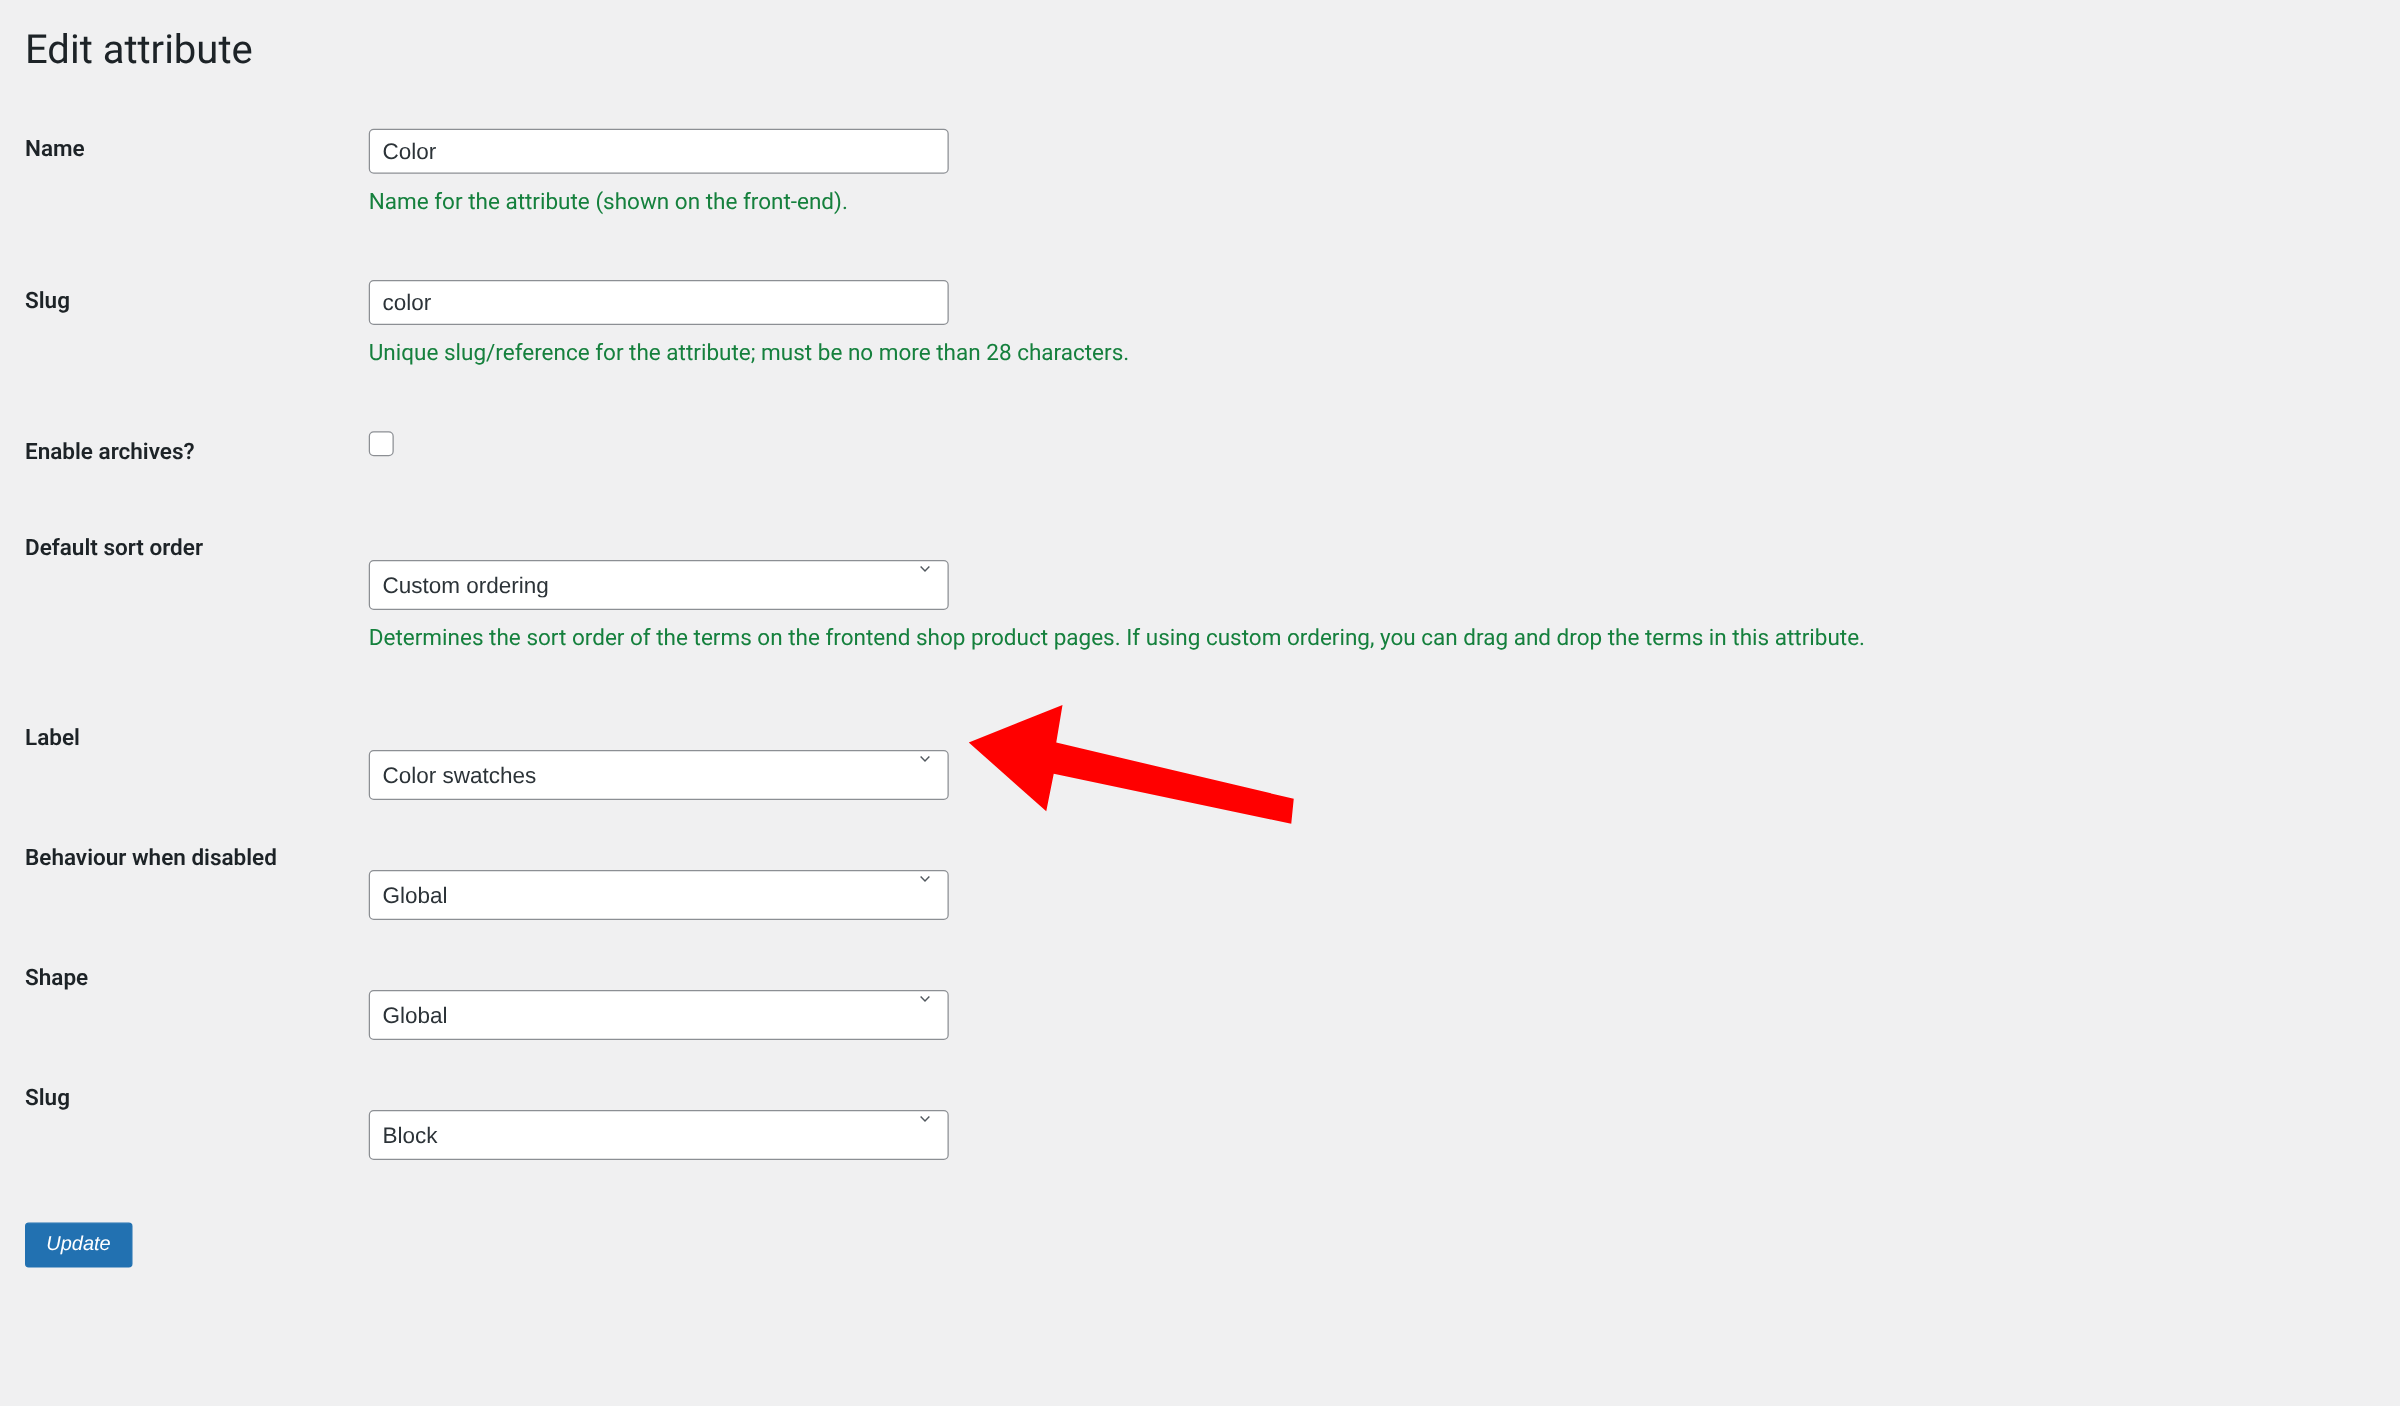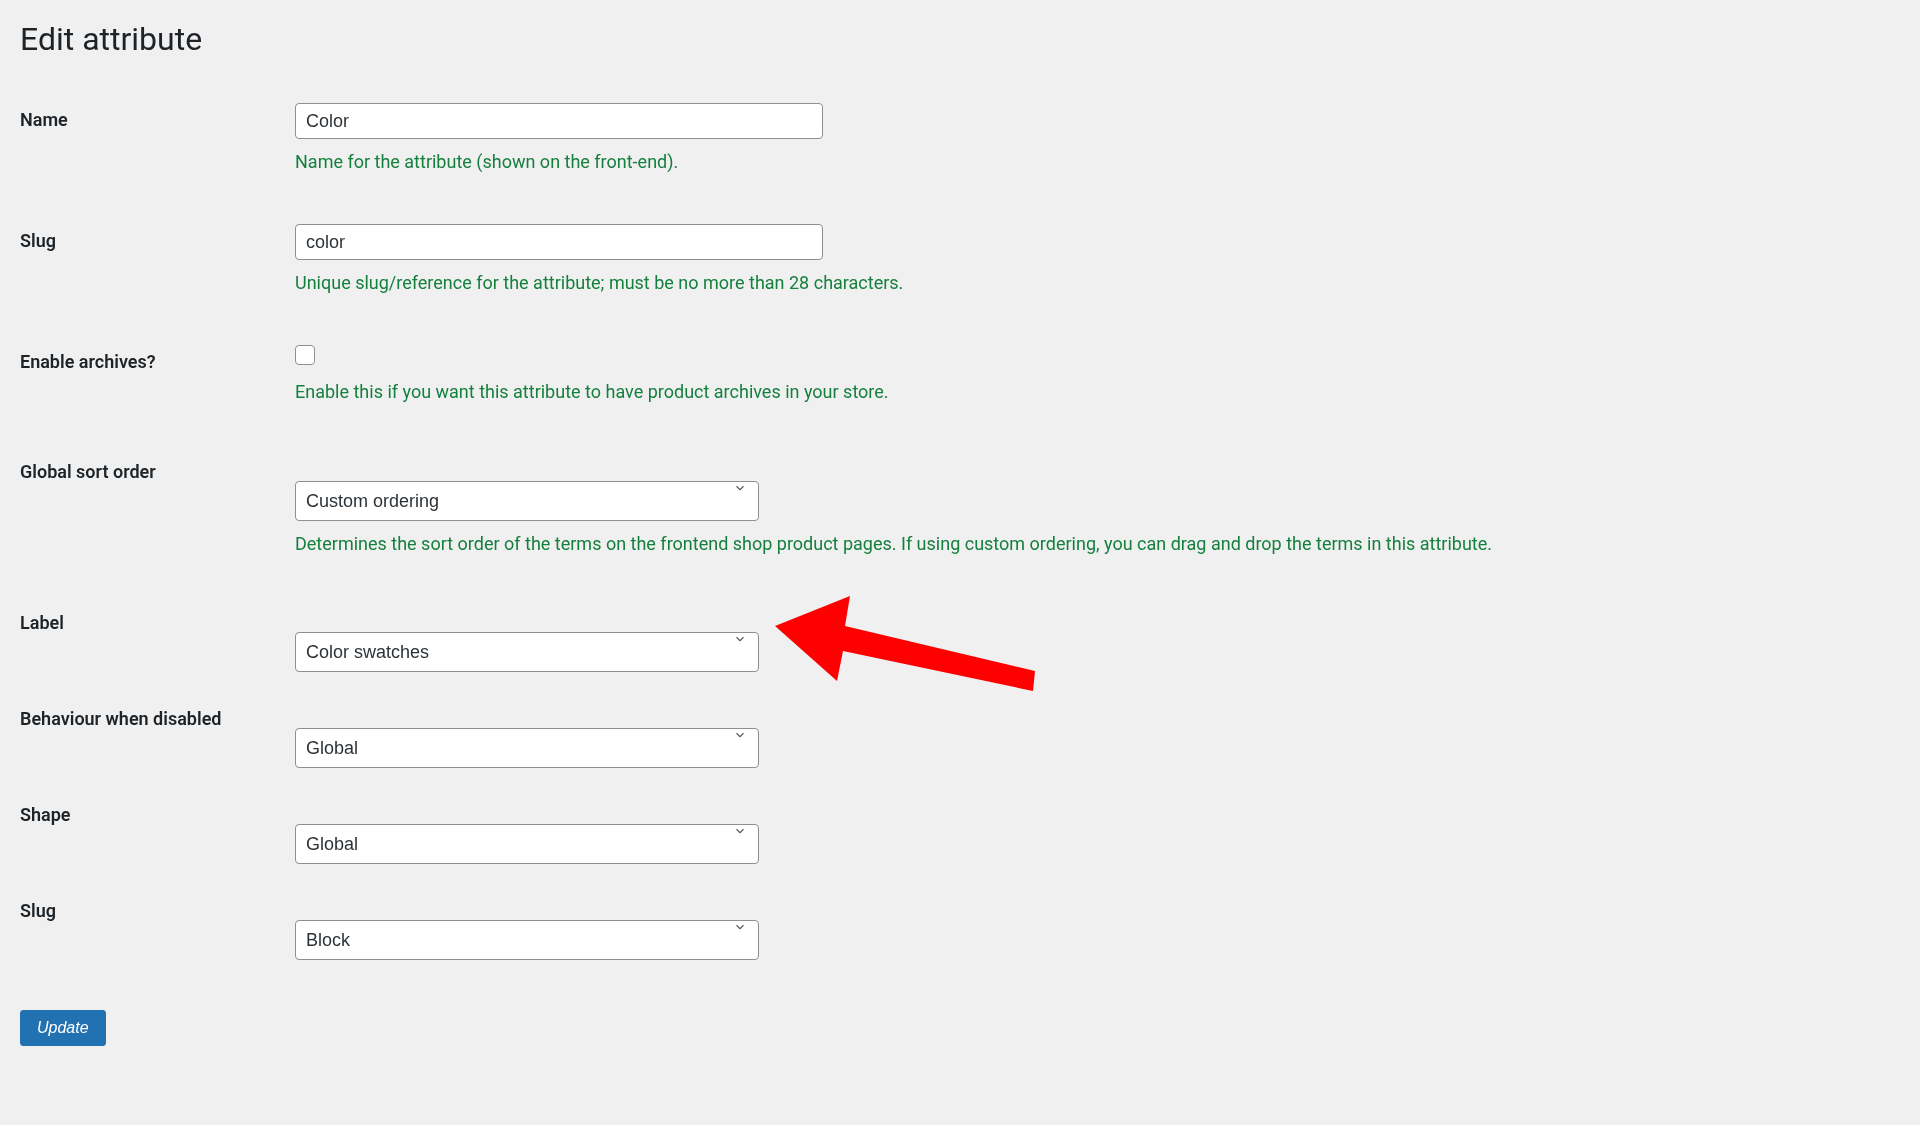--- a/index.html
+++ b/index.html
@@ -35,21 +35,21 @@
     }
     .label-col label {
       font-weight: 600;
       font-size: 18px;
       color: #1d2327;
     }
     .field-col {
       flex: 1;
     }
     .text-input {
-      width: 528px;
+      width: 464px;
       height: 36px;
       padding: 4px 10px;
       font-size: 18px;
       border: 1px solid #8c8f94;
       border-radius: 4px;
       background: #fff;
       color: #2c3338;
     }
     .select-wrapper {
       position: relative;
@@ -144,27 +144,26 @@
     <div class="help-text">Unique slug/reference for the attribute; must be no more than 28 characters.</div>
   </div>
 </div>
 
 <div class="form-row">
   <div class="label-col">
     <label>Enable archives?</label>
   </div>
   <div class="field-col">
     <input type="checkbox" class="checkbox-input" style="">
-    <div class="help-text">Enable this if you want this attribute to have product archives in your store.</div>
-  </div>
-</div>
-
-<div class="form-row">
-  <div class="label-col">
-    <label>Global sort order</label>
+  </div>
+</div>
+
+<div class="form-row">
+  <div class="label-col">
+    <label>Default sort order</label>
   </div>
   <div class="field-col">
     <div class="select-wrapper">
       <select class="select-input">
         <option>Custom ordering</option>
       </select>
       <svg class="chevron" width="14" height="14" viewBox="0 0 24 24" fill="none" stroke="#50575e" stroke-width="2">
           <polyline points="6 9 12 15 18 9"></polyline>
         </svg>
     </div>

